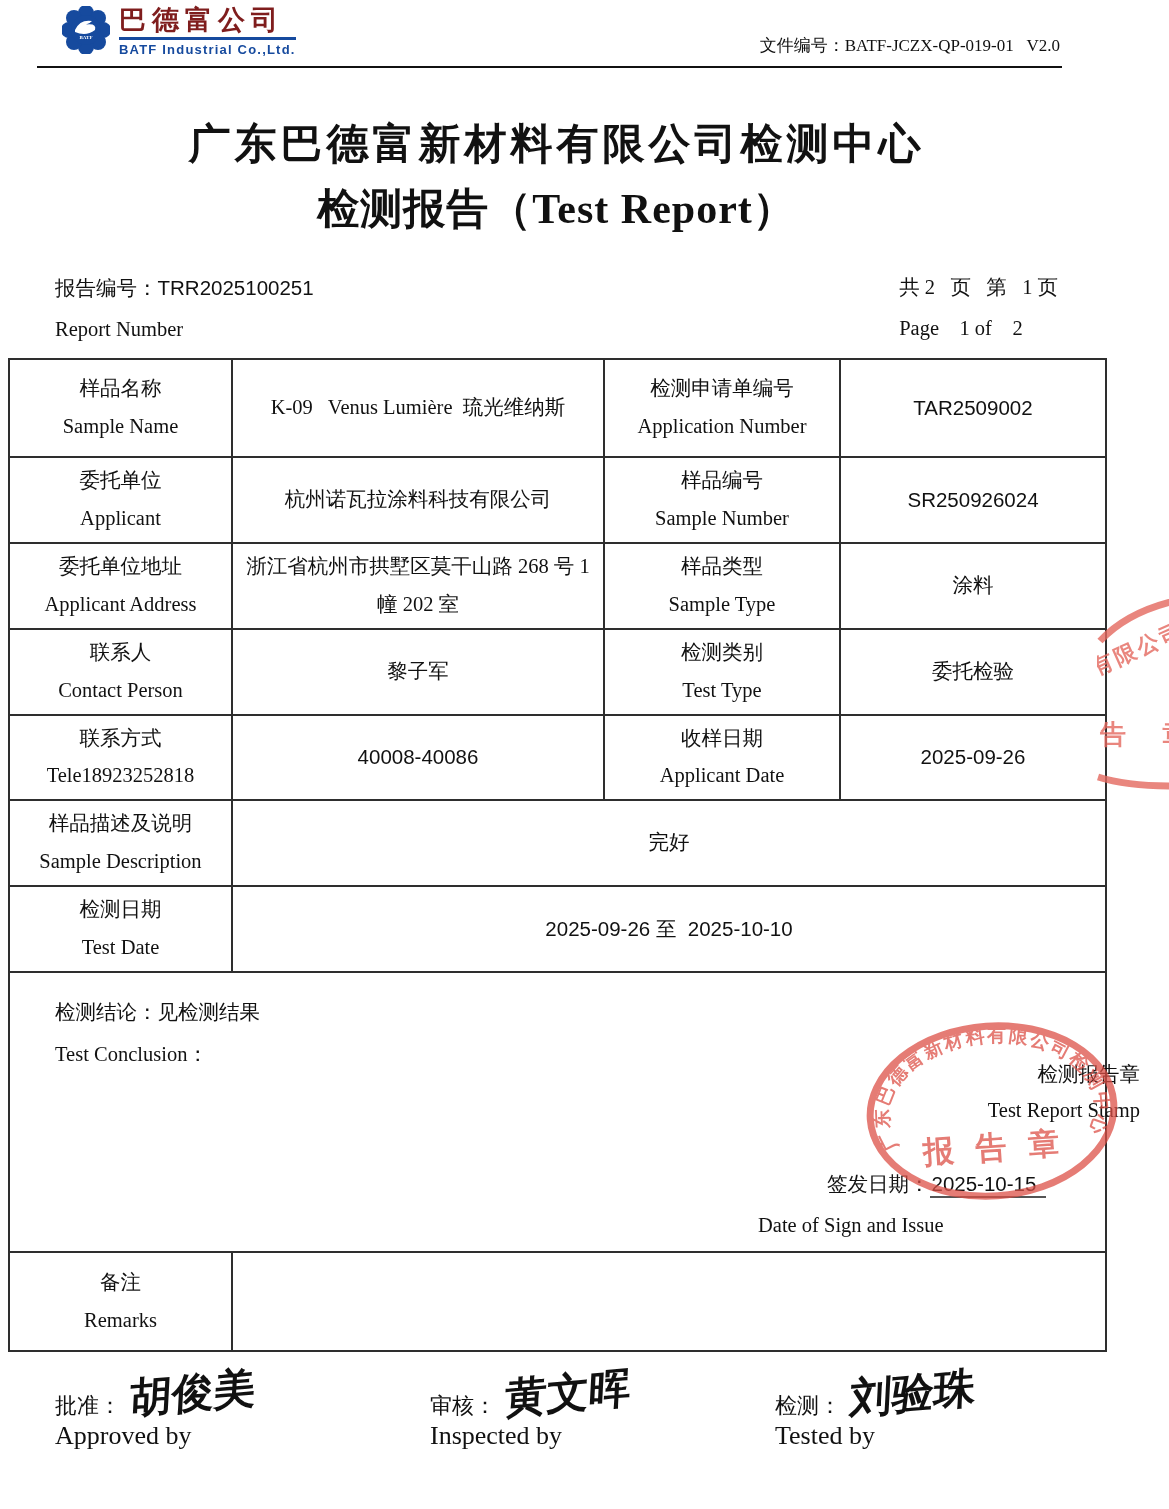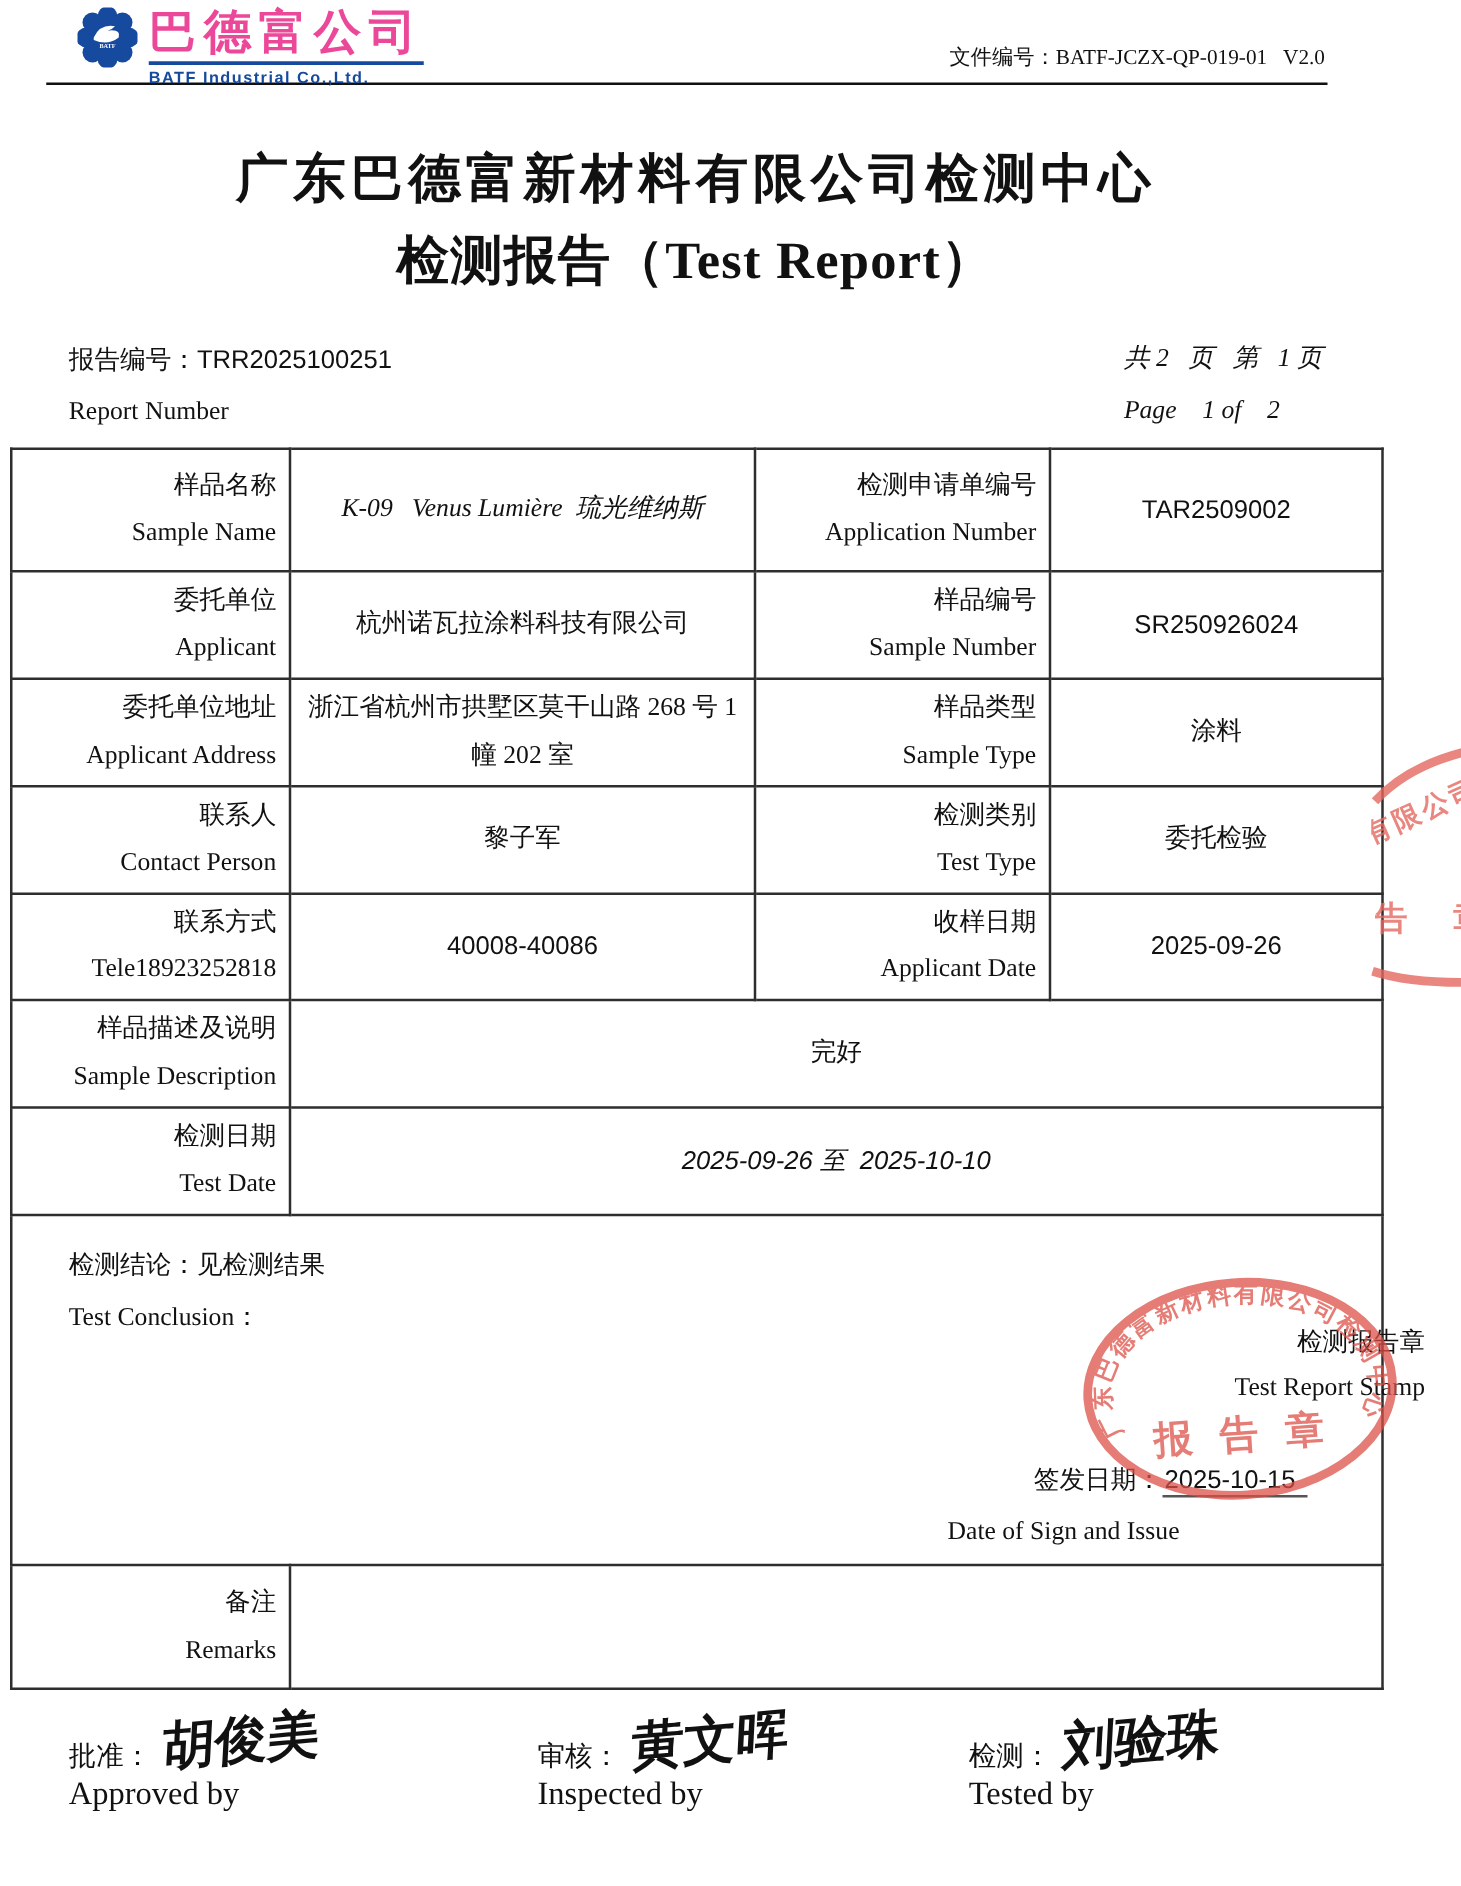--- a/index.html
+++ b/index.html
@@ -1,48 +1,48 @@
 <!DOCTYPE html>
 <html><head>
 <meta charset="utf-8">
 <style>
   html,body{margin:0;padding:0;}
   body{
     width:1169px;height:1509px;background:#ffffff;position:relative;overflow:hidden;
     font-family:"Liberation Serif","DejaVu Serif",serif;color:#111;
   }
   .num{font-family:"Liberation Sans","DejaVu Sans",sans-serif;}
-  .pre{white-space:pre-wrap;font-style:italic;}
+  .pre{white-space:pre-wrap;}
 
   
   .header{position:relative;height:66px;}
   .logo{position:absolute;left:62px;top:6px;display:flex;align-items:flex-start;gap:9px;}
   .logo-icon{width:48px;height:48px;}
-  .logo-cn{font-size:38px;font-weight:bold;color:#ec4899;letter-spacing:6px;line-height:1.1;
+  .logo-cn{font-size:27px;font-weight:bold;color:#7f1d1d;letter-spacing:6px;line-height:1.1;
     font-family:"Liberation Sans","DejaVu Sans",sans-serif;border-bottom:3px solid #164a9e;padding-bottom:1px;}
   .logo-en{font-size:13px;font-weight:bold;color:#164a9e;letter-spacing:1.2px;margin-top:2px;
     font-family:"Liberation Sans","DejaVu Sans",sans-serif;}
   .doc-number{position:absolute;right:109px;top:34px;font-size:17px;}
   .header-rule{margin-left:37px;width:1025px;border-top:2.5px solid #111;}
 
   
   .title{width:1097px;margin:50px 0 0 8px;text-align:center;}
   .title-l1{font-size:42px;font-weight:bold;letter-spacing:4px;line-height:1.25;}
   .title-l2{font-size:42px;font-weight:bold;letter-spacing:1px;line-height:1.25;margin-top:12px;}
 
   
   .meta{width:1097px;margin:32px 0 0 8px;display:flex;justify-content:space-between;
     padding:0 47px;box-sizing:border-box;font-size:20.5px;}
   .meta-line{line-height:2.0;}
 
   
   table{border-collapse:collapse;margin:8px 0 0 8px;width:1097px;table-layout:fixed;}
   th,td{border:2px solid #2e2e2e;font-weight:normal;text-align:center;vertical-align:middle;
     font-size:20.5px;line-height:1.85;padding:4px 10px;box-sizing:border-box;}
-  .cell-cn,.cell-en{display:block;text-align:right;}
+  .cell-cn,.cell-en{display:block;}
   .concl-cell{position:relative;text-align:left;vertical-align:top;padding:18px 0 0 45px;}
   .concl-line{line-height:2.05;}
   .stamp-textblock{position:absolute;left:800px;top:84px;width:330px;text-align:right;line-height:1.75;z-index:2;}
   .issue-date-line{position:absolute;left:817px;top:192px;z-index:2;}
   .date-underline{border-bottom:2px solid #555;padding:0 10px 1px 2px;}
   .issue-date-en{position:absolute;left:748px;top:234px;z-index:2;}
   .stamp-svg{position:absolute;left:852px;top:44px;width:260px;height:188px;opacity:.74;z-index:3;}
 
   
   .edge-stamp{position:absolute;left:1097px;top:591px;width:160px;height:210px;opacity:.8;z-index:5;}

